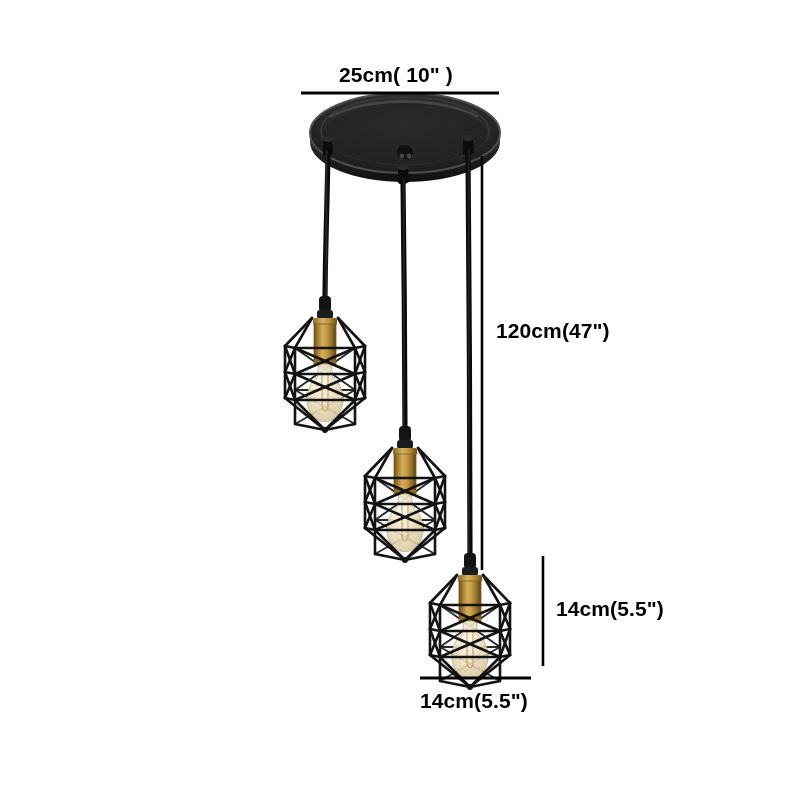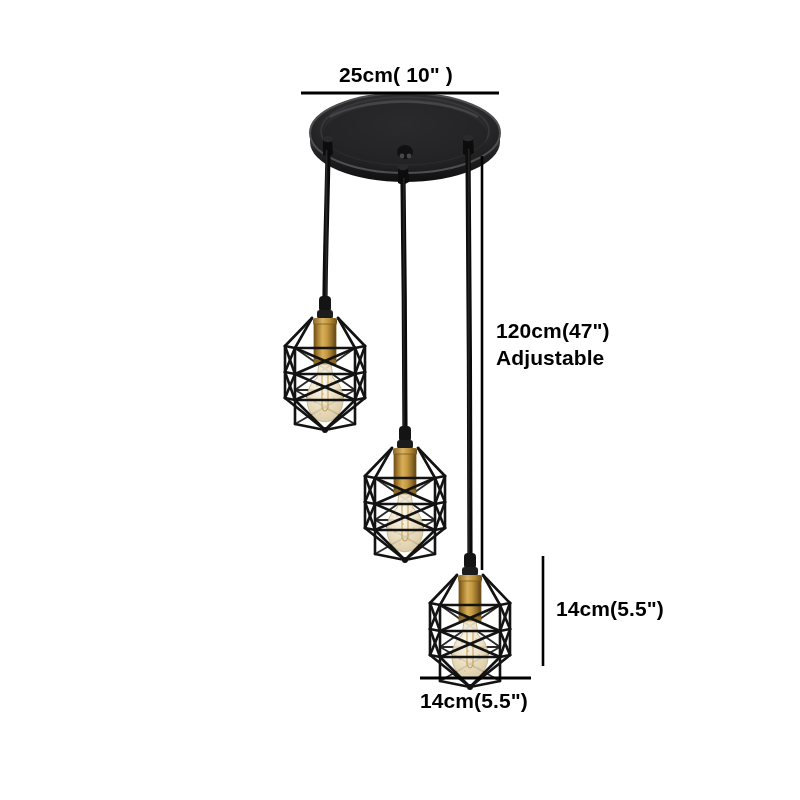--- a/index.html
+++ b/index.html
@@ -414,19 +414,19 @@
     </g>
 
     <line x1="301" y1="93" x2="499" y2="93" stroke="#000000" stroke-width="3"></line>
     <line x1="482" y1="156" x2="482" y2="570" stroke="#000000" stroke-width="2.6"></line>
     <line x1="543" y1="556" x2="543" y2="666" stroke="#000000" stroke-width="2.6"></line>
     <line x1="420" y1="678" x2="531" y2="678" stroke="#000000" stroke-width="3"></line>
   </svg>
 
   <div class="dim-label" id="label-width">25cm(  10" )</div>
 
-  <div class="dim-label" id="label-drop"><span>120cm(47")</span><span class="l2">Adjustable</span></div>
+  <div class="dim-label" id="label-drop"><span>120cm(47")</span></div>
 
   <div class="dim-label" id="label-height">14cm(5.5")</div>
 
   <div class="dim-label" id="label-shade-width">14cm(5.5")</div>
 
 </div>
 
 </body></html>

